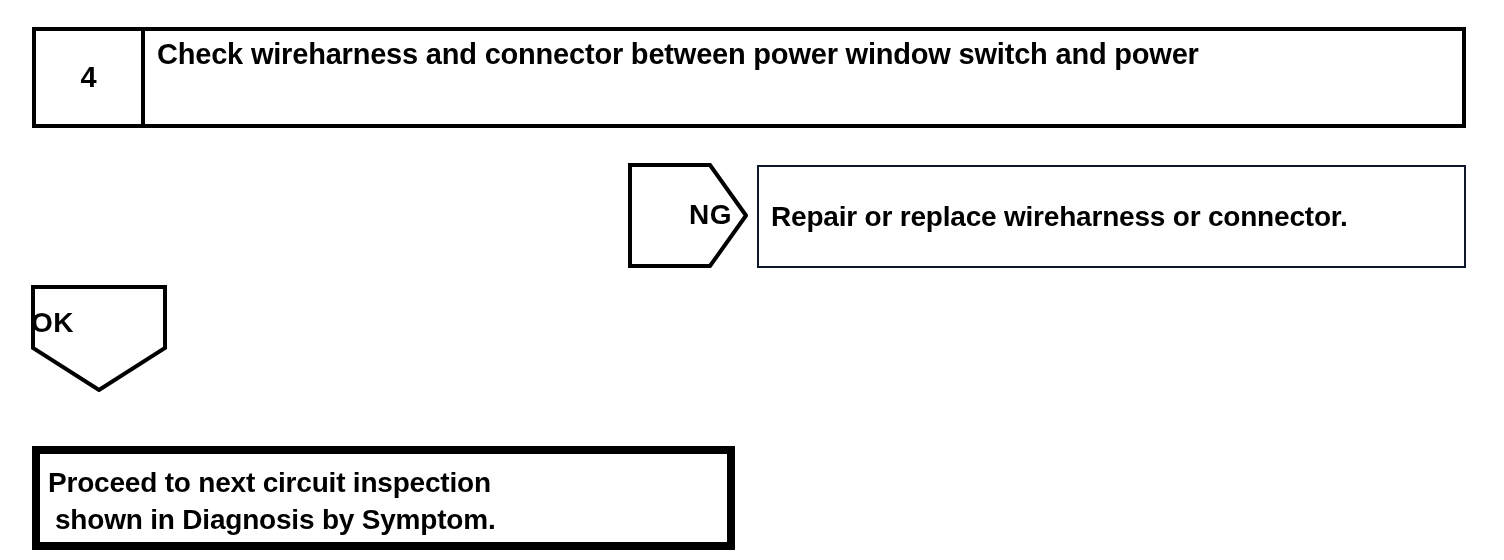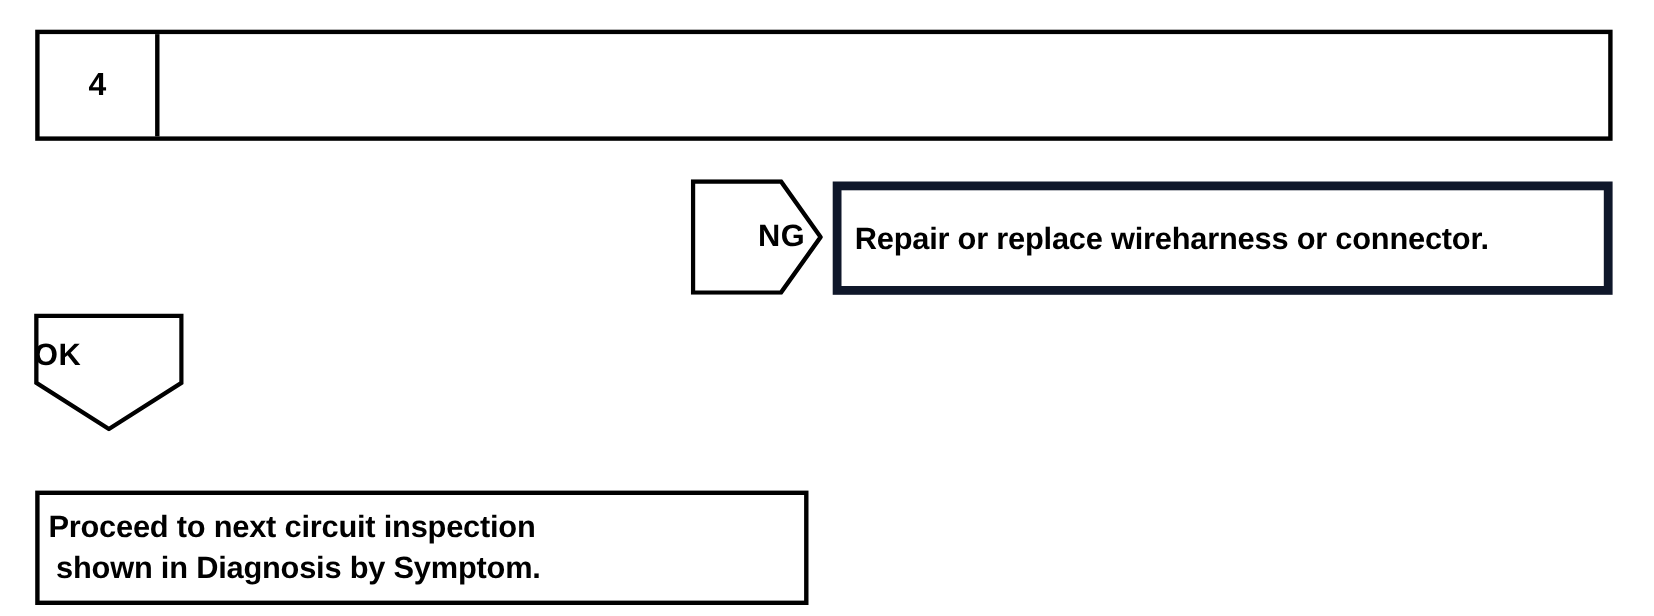--- a/index.html
+++ b/index.html
@@ -87,21 +87,21 @@
   }
 
   
   .repair-box {
     position: absolute;
     left: 757px;
     top: 165px;
     width: 709px;
     height: 103px;
     box-sizing: border-box;
-    border: 8px solid #0f172a;
+    border: 2px solid #0f172a;
     background: #ffffff;
     display: flex;
     align-items: center;
   }
   .repair-box .line {
     font-size: 28px;
     font-weight: bold;
     color: #000000;
     padding-left: 12px;
     white-space: nowrap;
@@ -134,21 +134,21 @@
   }
 
   
   .proceed-box {
     position: absolute;
     left: 32px;
     top: 446px;
     width: 703px;
     height: 104px;
     box-sizing: border-box;
-    border: 4px solid #000000;
+    border: 8px solid #000000;
     background: #ffffff;
     padding: 10px 0 0 8px;
   }
   .proceed-box .line {
     font-size: 28px;
     font-weight: bold;
     color: #000000;
     line-height: 37px;
     white-space: nowrap;
     letter-spacing: -0.2px;
@@ -160,20 +160,21 @@
 </head>
 <body>
 
 <div id="page">
 
   <div class="step-row">
     <div class="step-number-cell">
       <span class="num">4</span>
     </div>
     <div class="step-text-cell">
+      <div class="line">Check wireharness and connector between power window switch and power</div>
     </div>
   </div>
 
   <div class="ng-pentagon">
     <svg viewBox="0 0 120 105" xmlns="http://www.w3.org/2000/svg">
       <polygon points="2,2 82,2 118,52.5 82,103 2,103" fill="#ffffff" stroke="#000000" stroke-width="4" stroke-linejoin="miter"></polygon>
     </svg>
   </div>
   <div class="ng-label">NG</div>
 

